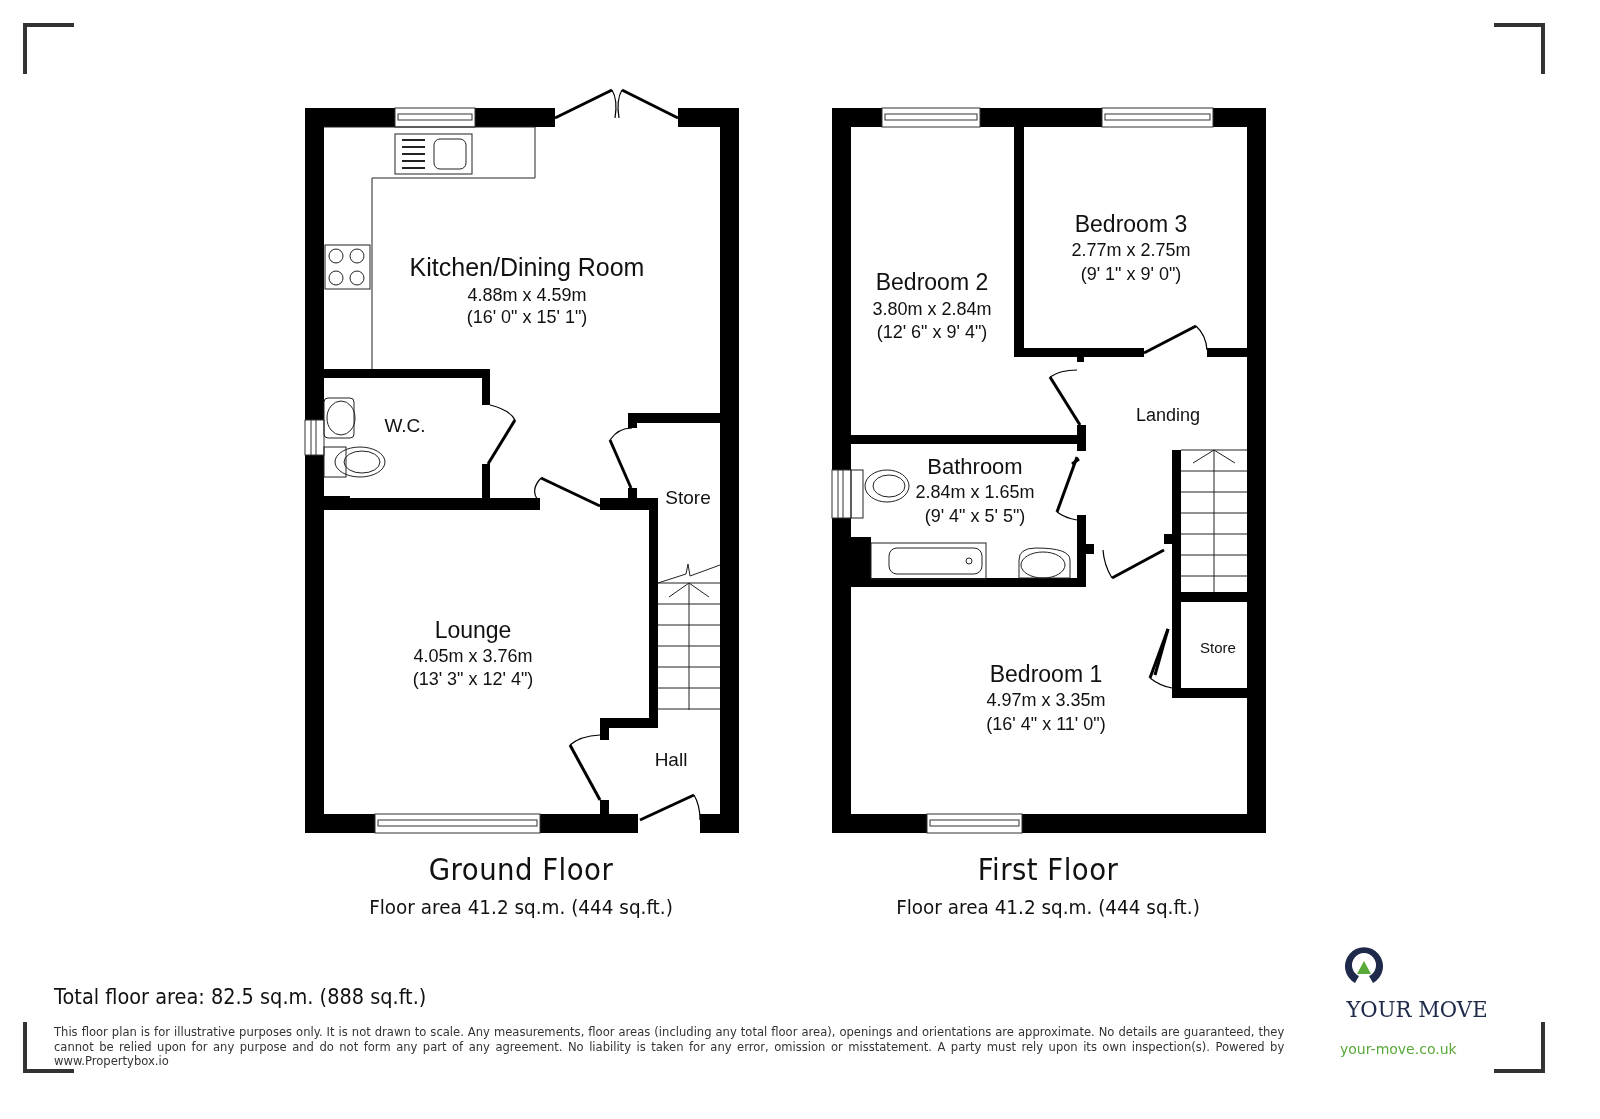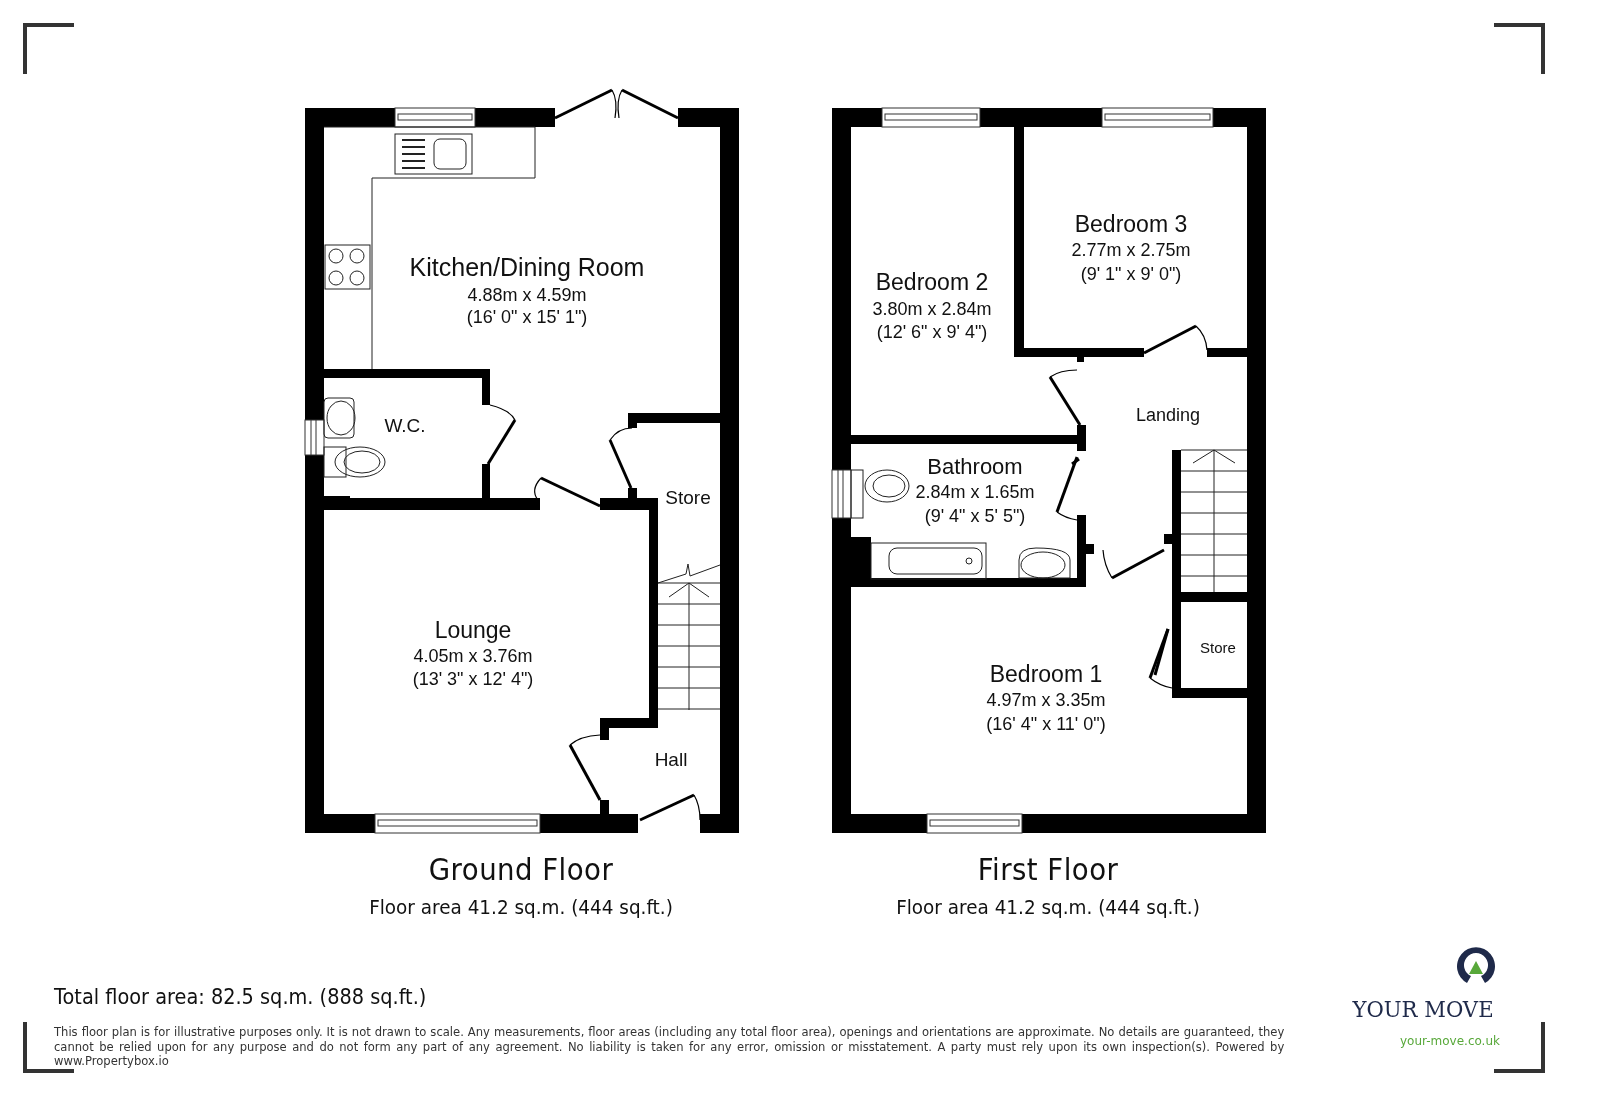--- a/index.html
+++ b/index.html
@@ -10,24 +10,24 @@
   .room-label { font-family: "Liberation Sans", sans-serif; fill: #111; text-anchor: middle; }
   .floor-title { position: absolute; text-align: center; font-family: "DejaVu Sans", sans-serif;
                  font-size: 30px; width: 420px; letter-spacing: 0.5px; transform: scaleX(0.92); }
   .floor-area { position: absolute; text-align: center; font-family: "DejaVu Sans", sans-serif;
                 font-size: 20px; width: 420px; transform: scaleX(0.92); }
   .total-area { position: absolute; left: 54px; top: 985px; font-size: 21px;
                 transform: scaleX(0.92); transform-origin: left center; }
   .disclaimer { position: absolute; left: 54px; top: 1025px; width: 1330px; font-size: 12.5px;
                 line-height: 14.6px; color: #333; text-align: justify;
                 transform: scaleX(0.925); transform-origin: left top; }
-  .logo { position: absolute; left: 1340px; top: 940px; width: 160px; text-align: right; }
+  .logo { position: absolute; left: 1340px; top: 940px; width: 160px; text-align: left; }
   .logo-name { font-family: "DejaVu Serif", serif; font-size: 23px; color: #1f2a4a;
                letter-spacing: 0px; margin-top: 4px; transform: scaleX(0.92); }
-  .logo-url { font-family: "DejaVu Sans", sans-serif; font-size: 12px; color: #58a83a; margin-top: 12px; }
+  .logo-url { font-family: "DejaVu Sans", sans-serif; font-size: 14px; color: #58a83a; margin-top: 19px; }
 </style>
 </head>
 <body>
 
 <svg class="corner" style="left:22px;top:22px;" viewBox="0 0 52 52">
     <path d="M3 52 V3 H52" stroke="#333" stroke-width="4" fill="none"></path>
   </svg>
 <svg class="corner" style="left:1494px;top:22px;" viewBox="0 0 52 52">
     <path d="M0 3 H49 V52" stroke="#333" stroke-width="4" fill="none"></path>
   </svg>

